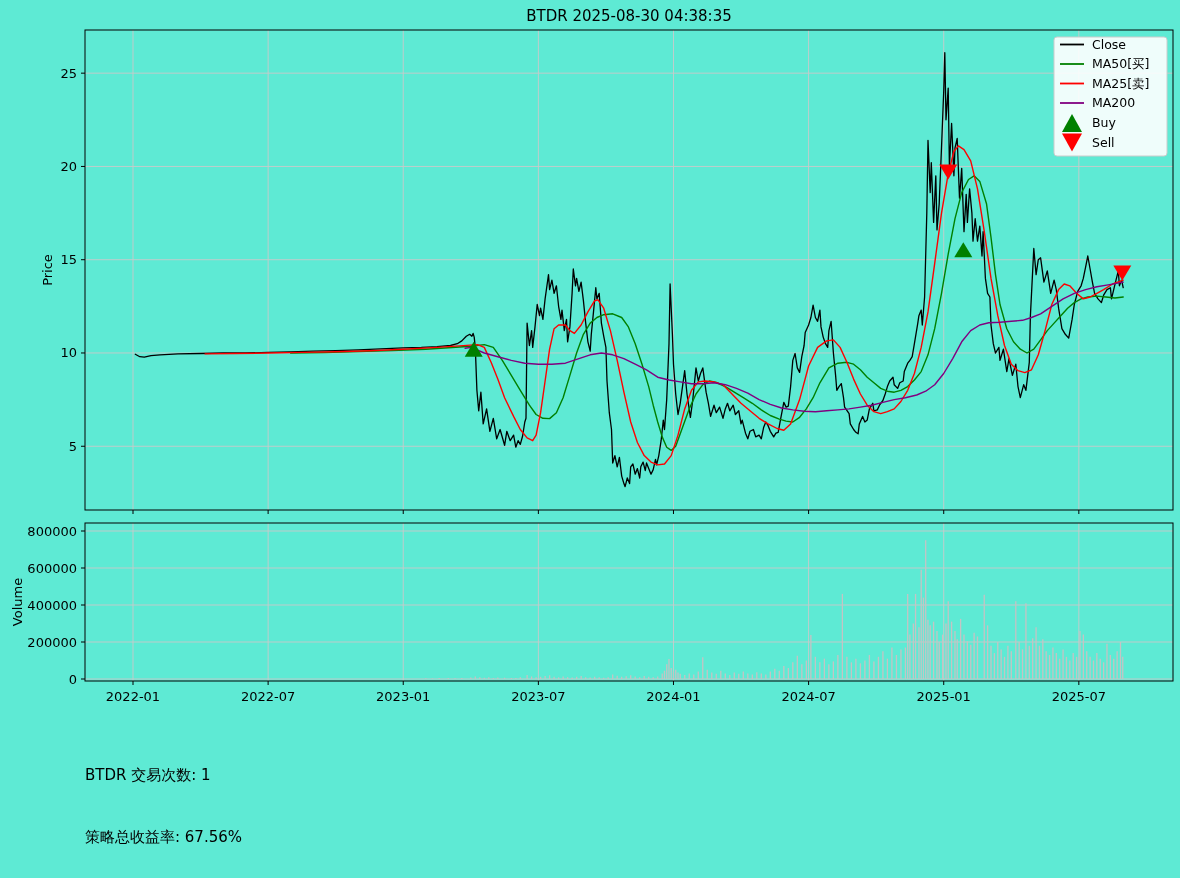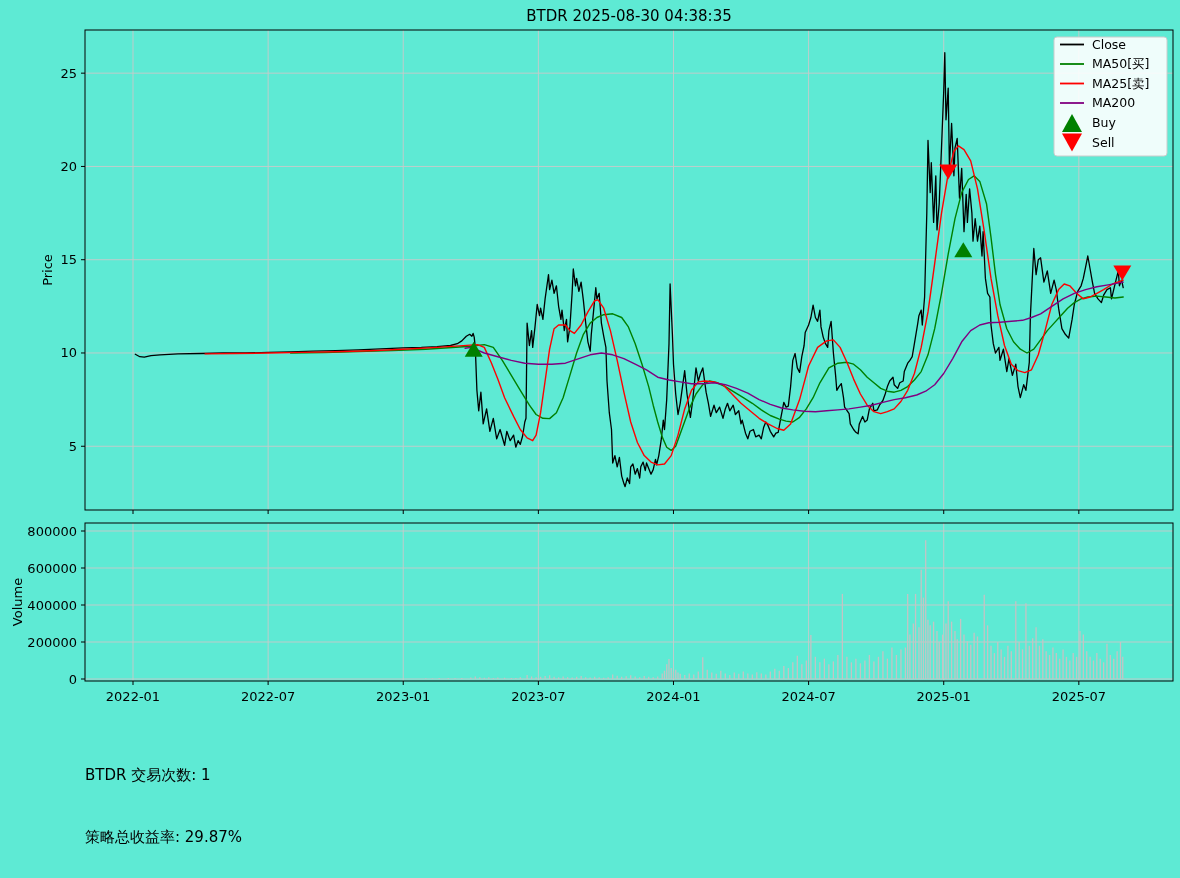--- a/index.html
+++ b/index.html
@@ -285,18 +285,18 @@
         <line x1="943.72" x2="943.72" y1="681" y2="685" stroke="#000000" stroke-width="1"></line>
         <text x="943.72" y="701" fill="#000" font-family="&quot;DejaVu Sans&quot;,&quot;Liberation Sans&quot;,sans-serif" font-size="13px" text-anchor="middle">2025-01</text>
         <line x1="1078.8400000000001" x2="1078.8400000000001" y1="681" y2="685" stroke="#000000" stroke-width="1"></line>
         <text x="1078.8400000000001" y="701" fill="#000" font-family="&quot;DejaVu Sans&quot;,&quot;Liberation Sans&quot;,sans-serif" font-size="13px" text-anchor="middle">2025-07</text>
         <text x="22" y="602" fill="#000" font-family="&quot;DejaVu Sans&quot;,&quot;Liberation Sans&quot;,sans-serif" font-size="13px" text-anchor="middle" transform="rotate(-90 22 602)">Volume</text>
       </g>
     </svg>
 
   <div class="textblock">
     <div>BTDR 交易次数: 1</div>
-    <div>策略总收益率: 29.87%</div>
+    <div>策略总收益率: 67.56%</div>
     
     
     
   </div>
 </div>
 
 </body></html>

